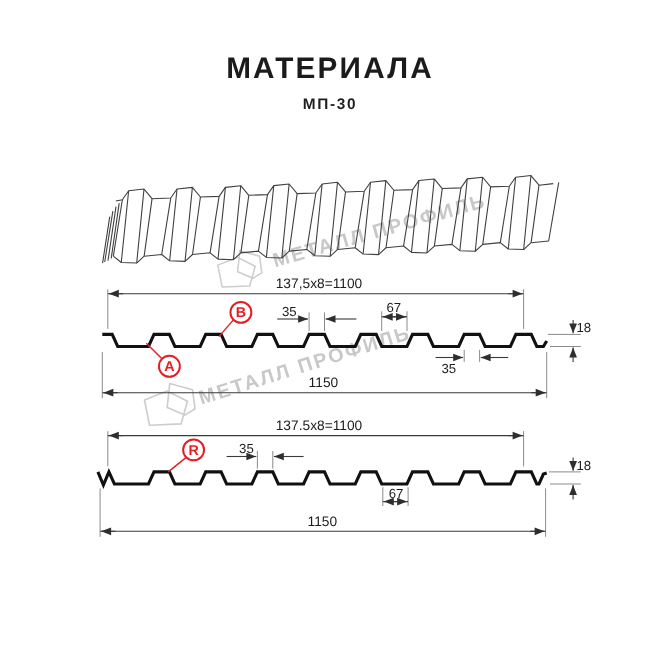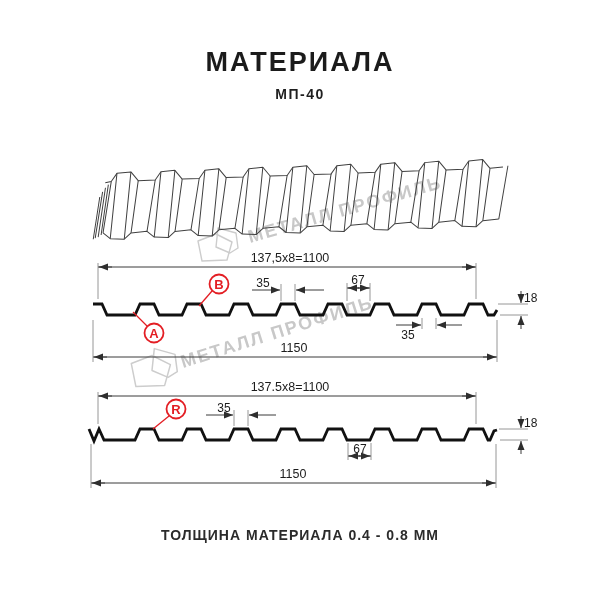--- a/index.html
+++ b/index.html
@@ -22,21 +22,21 @@
   .spantxt { font-size:12.5px; fill:#1c1c1c; }
   .redlbl { font-size:13px; font-weight:700; fill:#e31e24; }
   .wmtxt { font-size:18px; font-weight:700; fill:#c8c8c8; letter-spacing:2px; }
 </style>
 </head>
 <body>
 
 <div class="stage">
 
   <div class="title">МАТЕРИАЛА</div>
-  <div class="subtitle">МП-40</div>
+  <div class="subtitle">МП-30</div>
 
   <svg width="600" height="600" viewBox="0 0 600 600">
     <defs>
       <marker id="arw" viewBox="0 0 10 8" markerWidth="10" markerHeight="8" refX="9.5" refY="4" orient="auto" markerUnits="userSpaceOnUse">
         <path d="M0.5,0.5 L9.5,4 L0.5,7.5 Z" fill="#2e2e2e"></path>
       </marker>
     </defs>
 
     <g>
       <g transform="translate(196,224)" stroke="#cdcdcd" stroke-width="1.4" fill="none" stroke-linejoin="round">
@@ -154,14 +154,13 @@
       <text class="spantxtспан spantxt" text-anchor="middle" x="293" y="478">1150</text>
 
       <g>
         <line x1="169" y1="416" x2="153" y2="429" stroke="#e31e24" stroke-width="1.3"></line>
         <circle cx="176" cy="409" r="9.5" fill="none" stroke="#e31e24" stroke-width="1.8"></circle>
         <text class="redlbl" text-anchor="middle" x="176" y="413.5">R</text>
       </g>
     </g>
   </svg>
 
-  <div class="footer">ТОЛЩИНА МАТЕРИАЛА 0.4 - 0.8 ММ</div>
 </div>
 
 </body></html>

